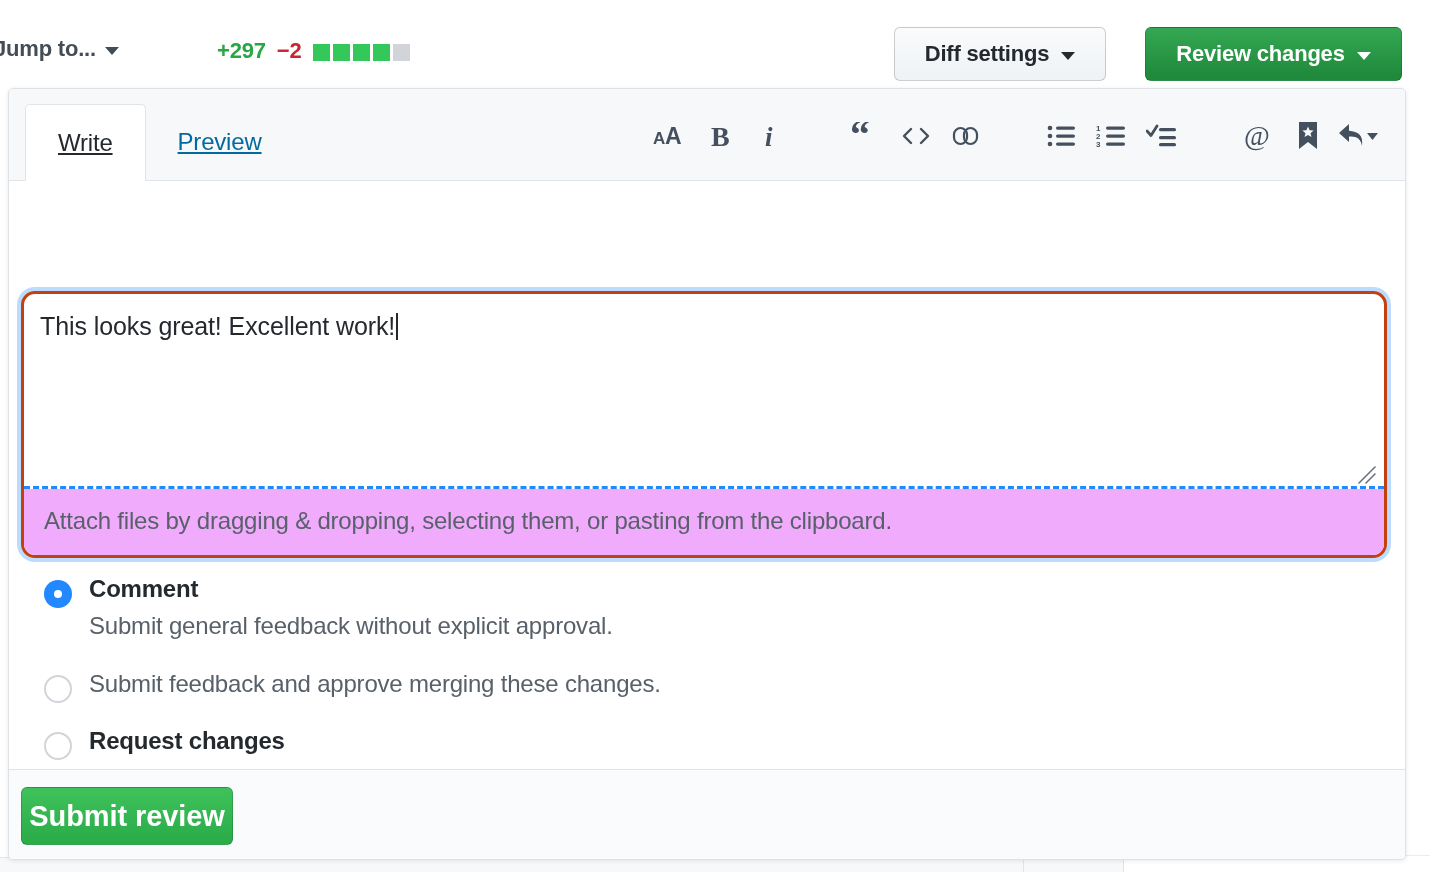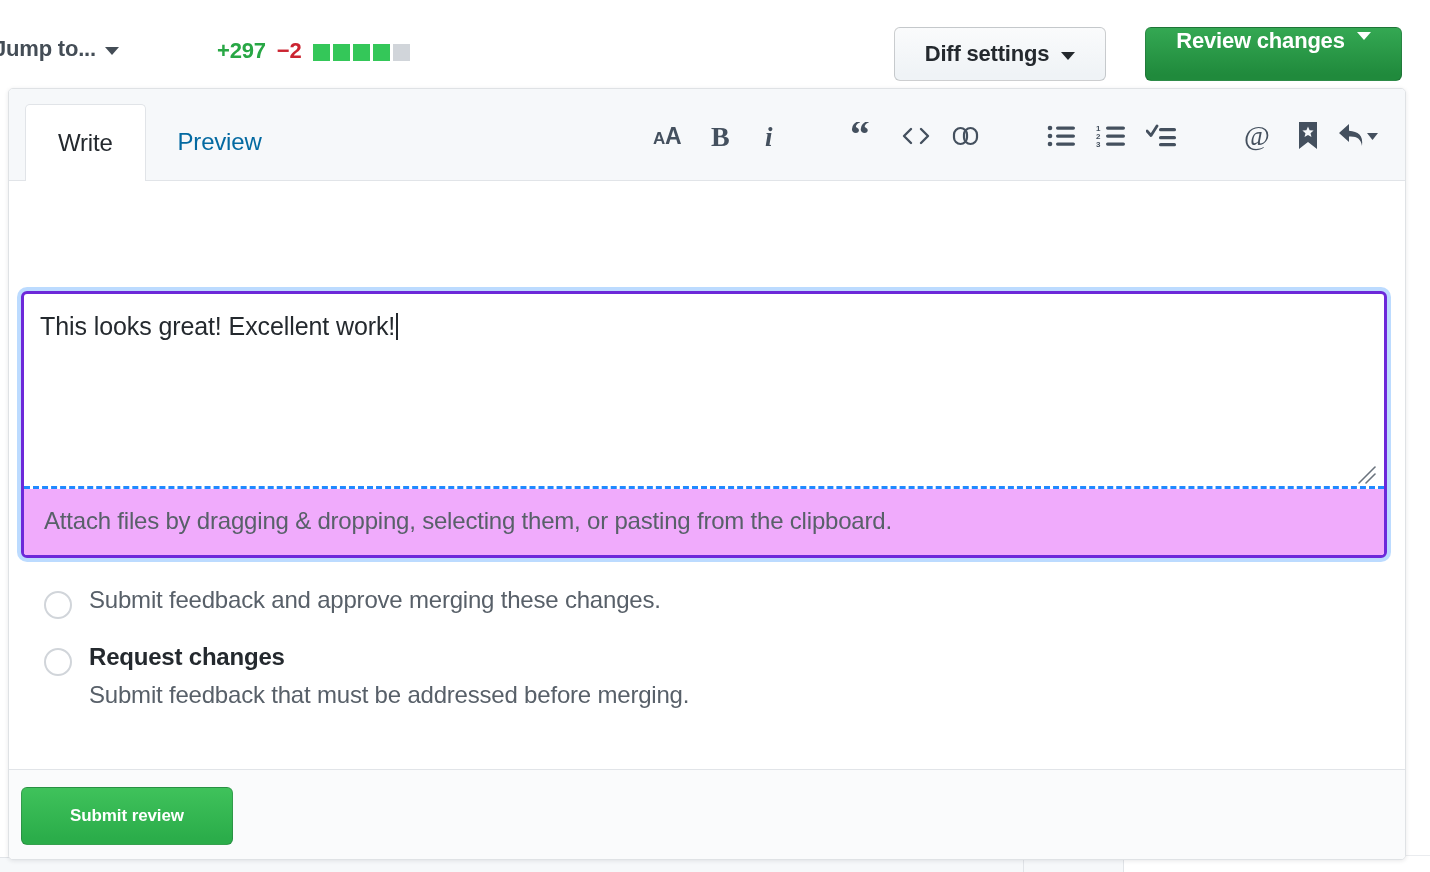--- a/index.html
+++ b/index.html
@@ -133,21 +133,21 @@
   }
 
   .btn-review-changes {
     position: absolute;
     left: 1145px; top: 27px;
     width: 257px; height: 54px;
     background: linear-gradient(180deg,#34a853 0%,#208a3c 90%);
     border: 1px solid rgba(27,31,35,0.2);
     border-radius: 6px;
     display: flex;
-    align-items: flex-start;
+    align-items: center;
     justify-content: center;
     gap: 12px;
     cursor: pointer;
   }
   .btn-review-changes .lbl {
     font-size: 22px;
     font-weight: bold;
     color: #ffffff;
     letter-spacing: -0.2px;
   }
@@ -187,20 +187,21 @@
   }
   .tab {
     height: 78px;
     padding: 0 32px;
     display: flex;
     align-items: center;
     justify-content: center;
     font-size: 24px;
     cursor: pointer;
     letter-spacing: -0.2px;
+    text-decoration: underline;
   }
   .tab.active {
     background: #ffffff;
     color: #24292e;
     border: 1px solid #e1e4e8;
     border-bottom: 1px solid #ffffff;
     border-radius: 5px 5px 0 0;
     margin-bottom: -1px;
   }
   .tab.inactive {
@@ -234,22 +235,22 @@
   .body-area {
     position: relative;
     background: #ffffff;
     height: 590px;
   }
 
   .composer {
     position: absolute;
     left: 12px; top: 110px;
     width: 1366px; height: 267px;
-    border: 3px solid #6d28d9;
-    border-radius: 6px;
+    border: 3px solid #c2410c;
+    border-radius: 14px;
     box-shadow: 0 0 0 4px rgba(33,136,255,0.30);
     background: #ffffff;
     overflow: hidden;
   }
   .composer-text {
     position: absolute;
     left: 16px; top: 18px;
     right: 12px;
     font-size: 25px;
     color: #24292e;
@@ -355,21 +356,21 @@
     width: 212px; height: 58px;
     background: linear-gradient(180deg,#3fc25b 0%,#2bad4a 90%);
     border: 1px solid rgba(27,31,35,0.2);
     border-radius: 6px;
     display: flex;
     align-items: center;
     justify-content: center;
     cursor: pointer;
   }
   .btn-submit-review .lbl {
-    font-size: 17px;
+    font-size: 29px;
     font-weight: bold;
     color: #ffffff;
     letter-spacing: -0.1px;
   }
 </style>
 </head>
 <body>
 
 <div id="root">
 
@@ -546,20 +547,25 @@
 
         <div class="composer-dashed"></div>
 
         <div class="attach-zone">
           <div class="attach-text">Attach files by dragging &amp; dropping, selecting them, or pasting from the clipboard.</div>
         </div>
       </div>
 
       <div class="options">
 
+        <div class="option">
+          <span class="radio checked"></span>
+          <div class="option-title">Comment</div>
+          <div class="option-desc">Submit general feedback without explicit approval.</div>
+        </div>
 
         <div class="option">
           <span class="radio"></span>
           <div class="option-desc">Submit feedback and approve merging these changes.</div>
         </div>
 
         <div class="option">
           <span class="radio"></span>
           <div class="option-title">Request changes</div>
           <div class="option-desc">Submit feedback that must be addressed before merging.</div>

